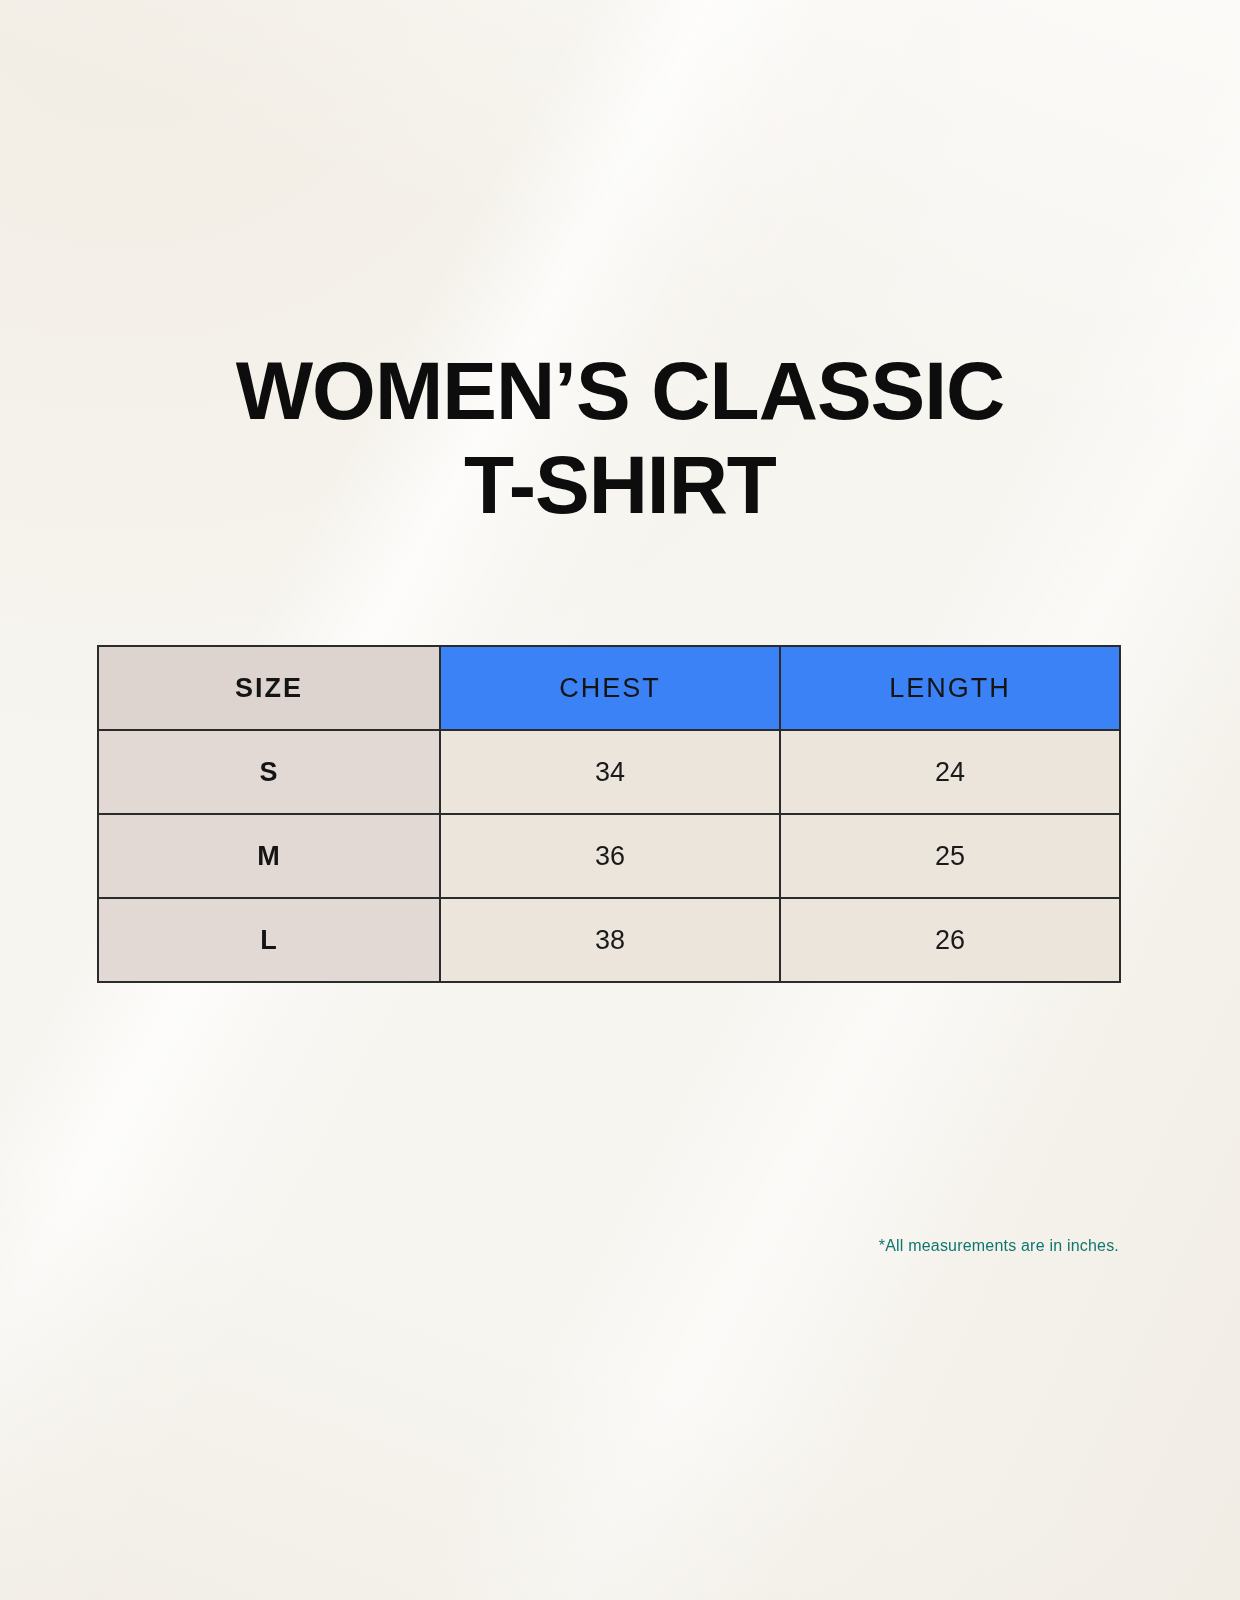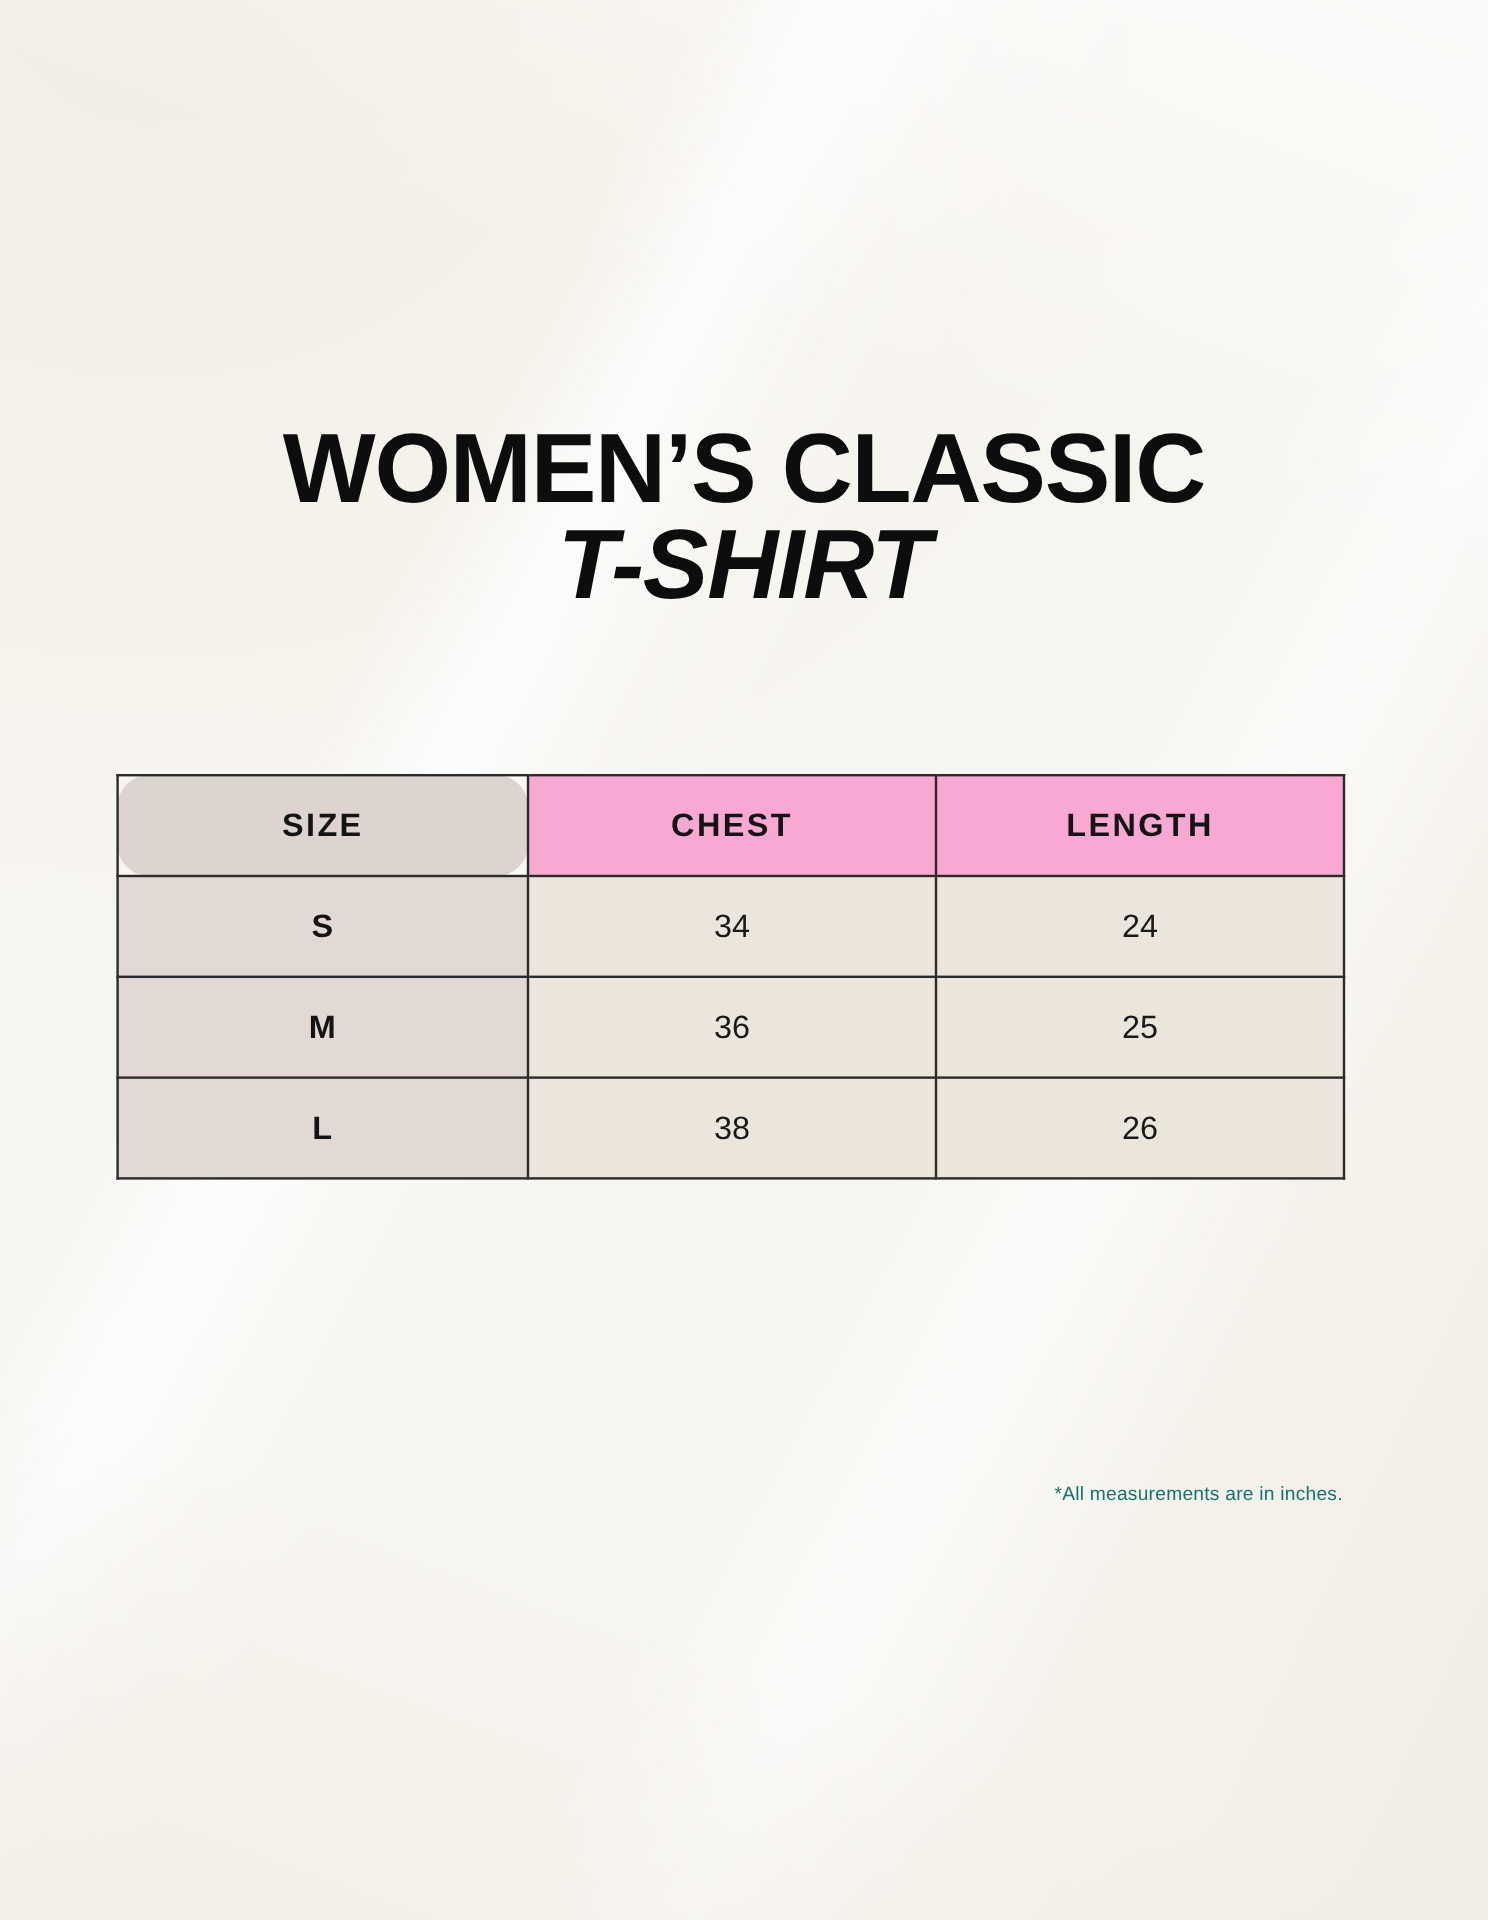--- a/index.html
+++ b/index.html
@@ -51,21 +51,21 @@
     font-size: 82px;
     line-height: 0.98;
     font-weight: 700;
     letter-spacing: -1px;
     color: #0d0d0d;
   }
   .title-line {
     display: block;
   }
   .title-line.second {
-    font-style: italic;
+    margin-top: 14px;
   }
 
   .pill {
     position: absolute;
     top: 525px;
     left: 50%;
     transform: translateX(-50%);
     width: 464px;
     height: 76px;
     border: 3px solid #111111;
@@ -105,26 +105,25 @@
   col.c-size { width: 342px; }
   col.c-chest { width: 340px; }
   col.c-length { width: 340px; }
 
   th.h-size {
     background: #ddd4cf;
     font-size: 27px;
     font-weight: 700;
     letter-spacing: 2px;
     color: #141414;
-    border-radius: 26px;
   }
   th.h-metric {
-    background: #f9a8d4;
+    background: #3b82f6;
     font-size: 27px;
-    font-weight: 700;
+    font-weight: 400;
     letter-spacing: 2px;
     color: #141414;
   }
   td.size-cell {
     background: #e2d9d4;
     font-size: 27px;
     font-weight: 700;
     letter-spacing: 1px;
     color: #141414;
   }

